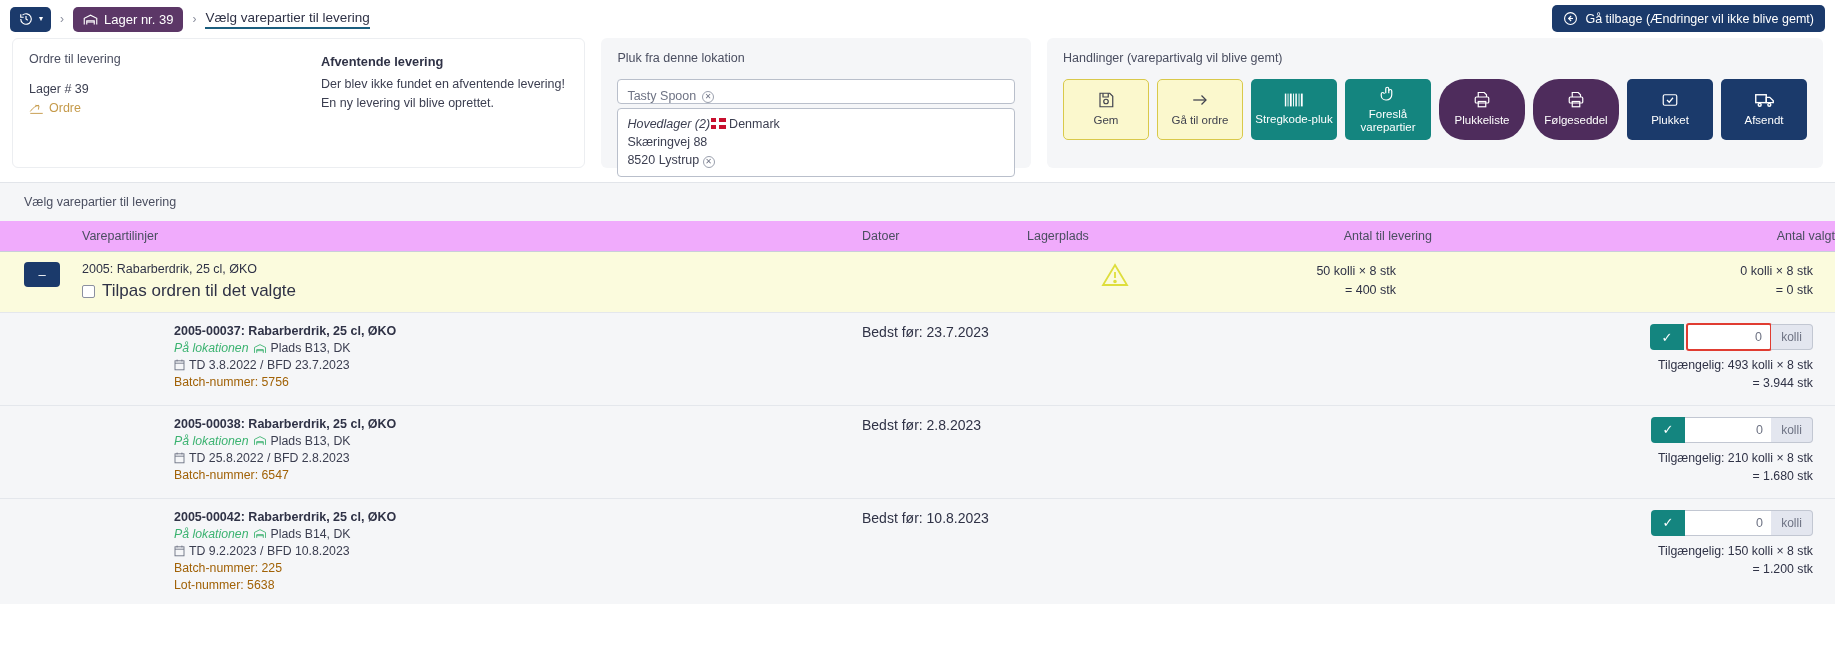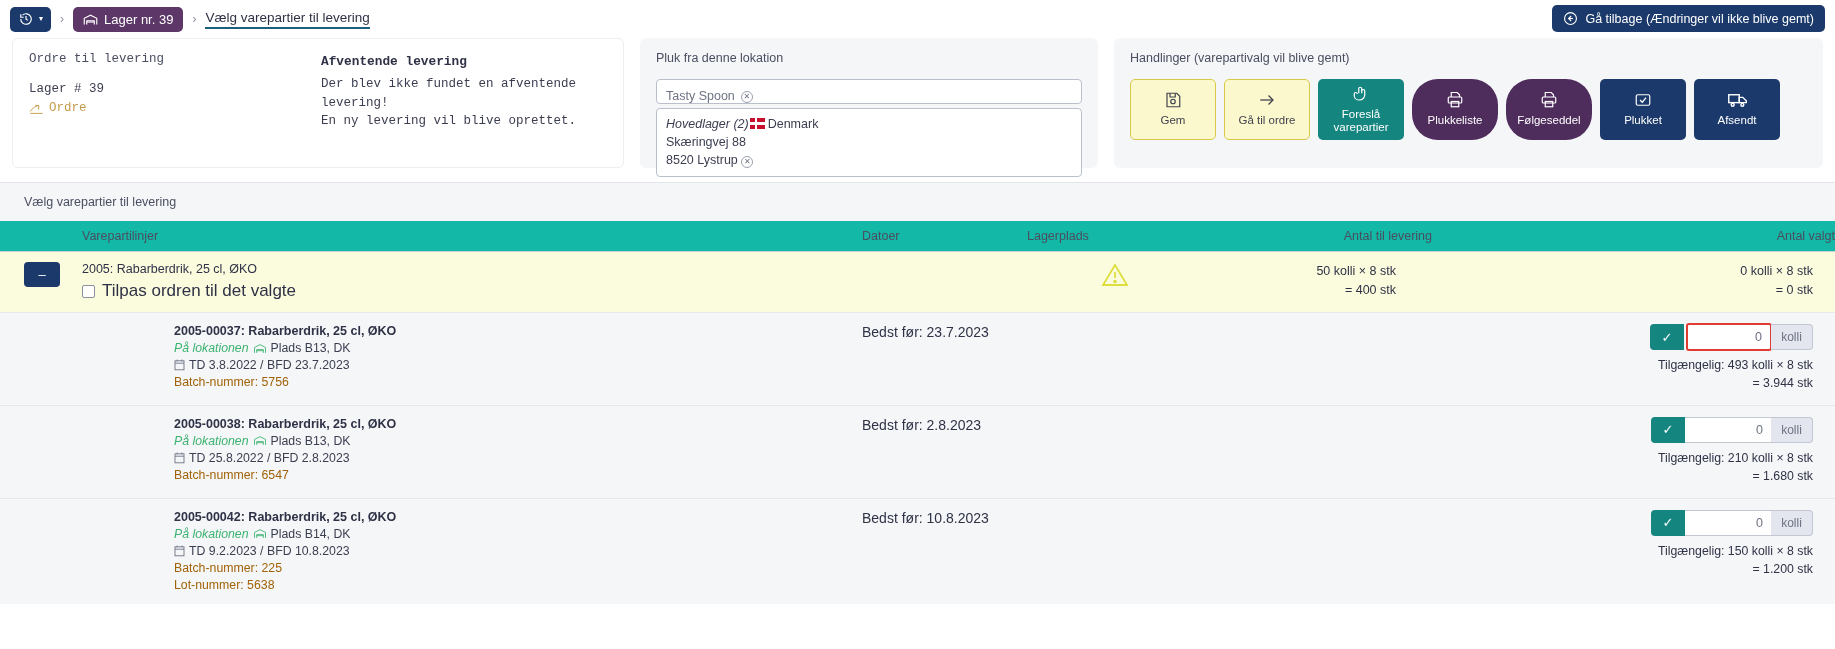--- a/index.html
+++ b/index.html
@@ -77,21 +77,21 @@
     background: #f5f6f8;
     border-radius: 6px;
     padding: 13px 16px 16px 16px;
   }
   .panel-white { background: #ffffff; border: 1px solid #eceef1; }
   .panel-title {
     font-size: 12.5px;
     color: #4a4e60;
     margin-bottom: 14px;
   }
-  .panel-order { width: 612px; height: 130px; display: flex; font-family: Liberation Mono, monospace; }
+  .panel-order { width: 612px; height: 130px; display: flex; }
   .order-left { width: 292px; }
   .order-line { font-size: 12.5px; color: #3b3e50; line-height: 1.55; display: flex; align-items: center; gap: 5px; }
   .order-ordre { color: #c59a4a; }
   .order-right { flex: 1; padding-top: 2px; }
   .order-right h4 { margin: 0 0 6px 0; font-size: 12.8px; color: #2f3246; }
   .order-right p { margin: 0; font-size: 12.5px; line-height: 1.48; color: #3b3e50; }
 
   .panel-pick { width: 458px; height: 130px; }
   .pick-input {
     background: #ffffff;
@@ -157,21 +157,21 @@
   .table-wrap { margin-top: 14px; }
   .table-caption {
     background: #f5f6f8;
     border-top: 1px solid #e2e5ea;
     padding: 12px 24px;
     font-size: 12.5px;
     color: #4a4e60;
   }
   table { width: 100%; border-collapse: collapse; }
   thead th {
-    background: #14b8a6;
+    background: #f0abfc;
     color: #4a4e60;
     font-weight: normal;
     font-size: 12.5px;
     text-align: left;
     padding: 8px 0;
     border-bottom: 1px solid #c9ced9;
   }
   .c-toggle  { width: 82px; }
   .c-lines   { width: 780px; }
   .c-dates   { width: 165px; }
@@ -344,20 +344,34 @@
       </div>
 
       <div class="abtn abtn-yellow">
         <svg class="ai" width="20" height="18" viewBox="0 0 24 24" fill="none" stroke="#41434f" stroke-width="1.7">
           <line x1="3" y1="12" x2="20" y2="12"></line>
             <polyline points="14 6 20 12 14 18"></polyline>
         </svg>
         <span>Gå til ordre</span>
       </div>
 
+      <div class="abtn abtn-teal">
+        <svg class="ai" width="22" height="16" viewBox="0 0 24 16">
+          <g fill="#ffffff">
+            <rect x="2" y="1" width="1.6" height="14"></rect>
+              <rect x="5" y="1" width="1" height="14"></rect>
+            <rect x="7.5" y="1" width="2" height="14"></rect>
+              <rect x="11" y="1" width="1" height="14"></rect>
+            <rect x="13.5" y="1" width="1.6" height="14"></rect>
+              <rect x="17" y="1" width="1" height="14"></rect>
+            <rect x="19.5" y="1" width="2" height="14"></rect>
+          </g>
+        </svg>
+        <span>Stregkode-pluk</span>
+      </div>
 
       <div class="abtn abtn-teal">
         <svg class="ai" width="18" height="18" viewBox="0 0 24 24" fill="none" stroke="#ffffff" stroke-width="1.6">
           <path d="M9 11V5a2 2 0 1 1 4 0v6"></path>
             <path d="M13 8a2 2 0 1 1 4 0v5a7 7 0 0 1-7 7H9a6 6 0 0 1-6-6v-2a2 2 0 1 1 4 0"></path>
         </svg>
         <span>Foreslå varepartier</span>
       </div>
 
       <div class="abtn abtn-purple">

